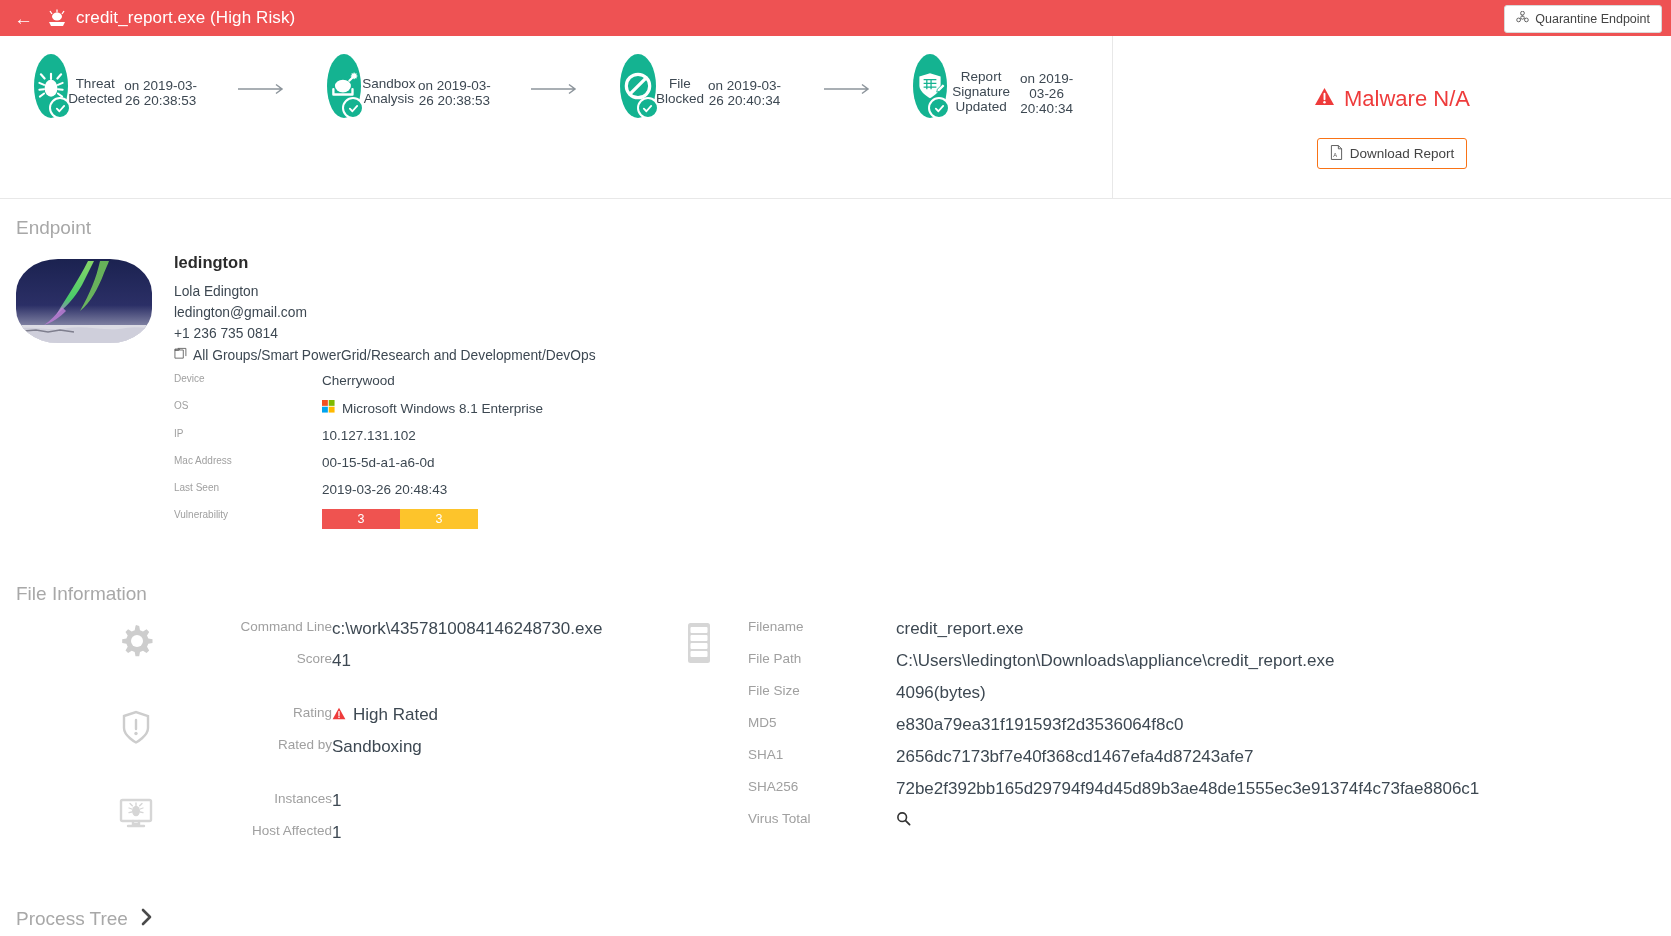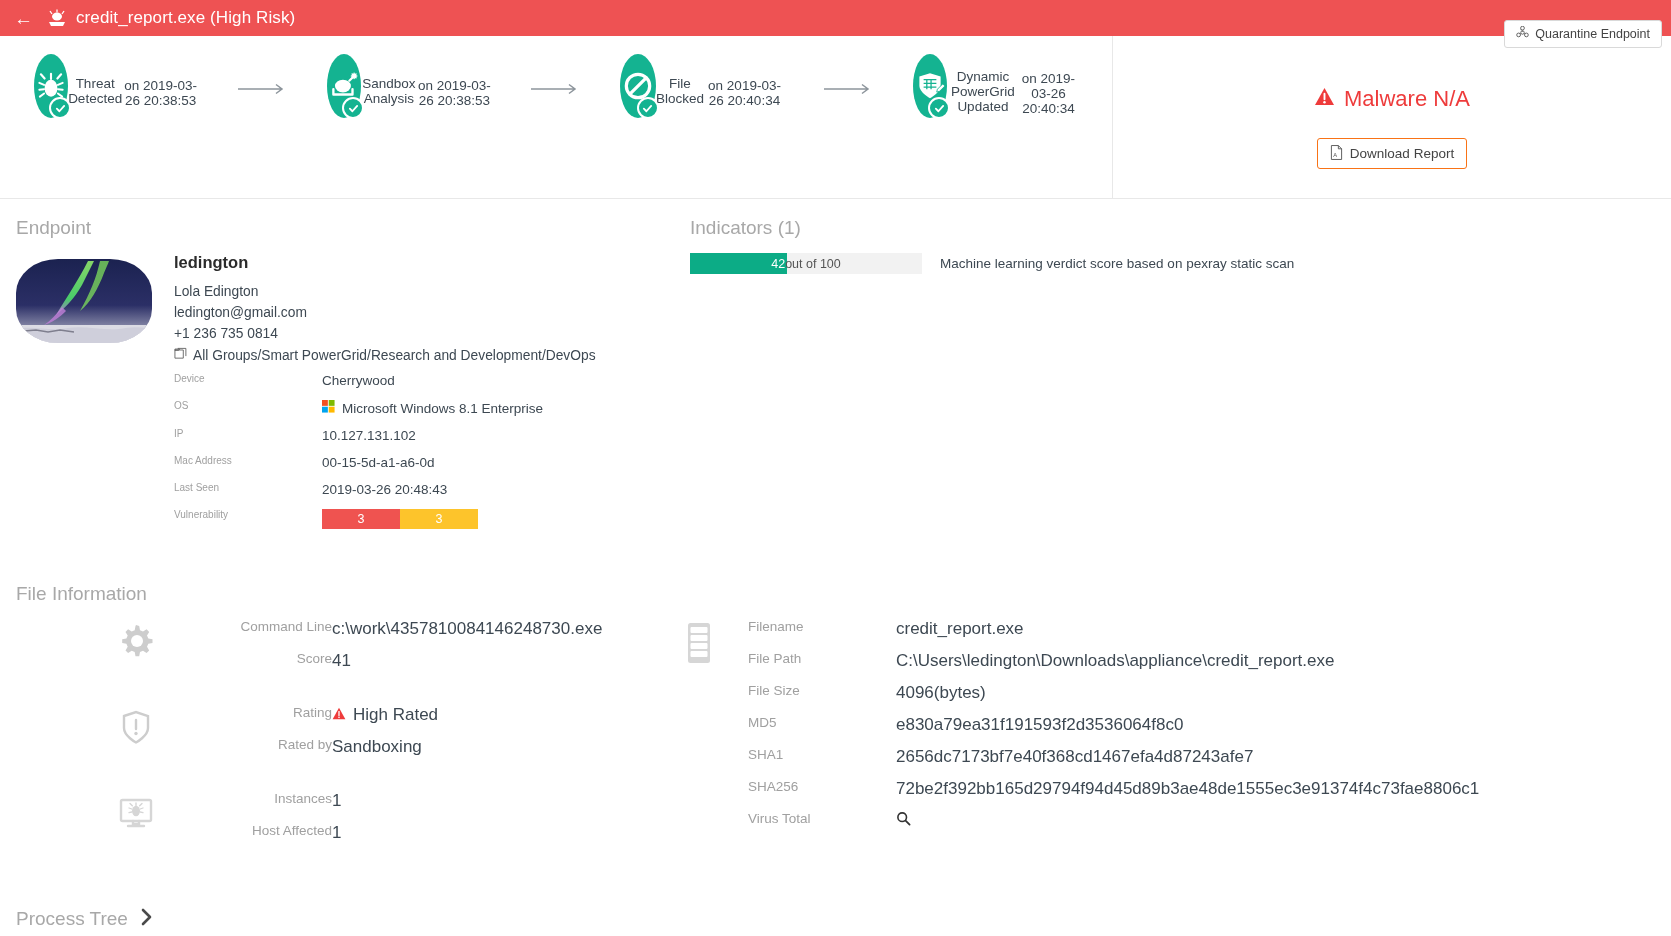--- a/index.html
+++ b/index.html
@@ -33,21 +33,21 @@
   .title-icon { margin-right: 9px; display: flex; align-items: center; }
   .topbar-title {
     color: #fff;
     font-size: 17px;
     letter-spacing: .1px;
     white-space: nowrap;
   }
   .quarantine-btn {
     position: absolute;
     right: 9px;
-    top: 20px;
+    top: 5px;
     height: 28px;
     background: #fff;
     border: 1px solid #d9d9d9;
     border-radius: 3px;
     display: flex;
     align-items: center;
     gap: 6px;
     padding: 0 11px;
     font-size: 12.5px;
     color: #444;
@@ -340,21 +340,21 @@
           <path d="M6 7 L16 4 L26 7 L26 16 C26 22 16 27.5 16 27.5 C16 27.5 6 22 6 16 Z" fill="#fff"></path>
           <path d="M10 10 L22 10 M10 13.5 L22 13.5 M10 17 L22 17 M13 10 L13 19 M17 10 L17 19" stroke="#14b391" stroke-width="1.2"></path>
           <path d="M23 19 L28 14 L30 16 L25 21 L22.3 21.7 Z" fill="#fff" stroke="#14b391" stroke-width="0.8"></path>
         </svg>
         <span class="check-dot">
           <svg width="11" height="11" viewBox="0 0 12 12">
               <path d="M2 6.2 L4.8 9 L10 3.2" stroke="#fff" stroke-width="2" fill="none" stroke-linecap="round" stroke-linejoin="round"></path>
             </svg>
         </span>
       </div>
-      <div class="step-label">Dynamic PowerGrid Updated</div>
+      <div class="step-label">Report Signature Updated</div>
       <div class="step-time">on 2019-03-26 20:40:34</div>
     </div>
   </div>
 
   <div class="verdict-pane">
     <div class="malware-line">
       <span>
         <svg width="21" height="19" viewBox="0 0 22 20">
             <path d="M11 1 L21 19 L1 19 Z" fill="#ee3b3b"></path>
             <path d="M11 7 L11 13" stroke="#fff" stroke-width="2" stroke-linecap="round"></path>
@@ -462,33 +462,20 @@
             <div class="vuln-bars">
               <div class="vuln-bar" style="background:#ef5350">3</div>
               <div class="vuln-bar" style="background:#fdc42b">3</div>
             </div>
           </div>
         </div>
       </div>
     </div>
   </div>
 
-  <div class="col-right">
-    <h2 class="section-title">Indicators (1)</h2>
-    <div class="indicator-row">
-      <div class="progress-outer">
-        <div class="progress-fill" id="ind-fill" style="width: 42%;"></div>
-        <div class="progress-text">
-          <span class="num">42</span>
-          <span>out of 100</span>
-        </div>
-      </div>
-      <div class="indicator-desc">Machine learning verdict score based on pexray static scan</div>
-    </div>
-  </div>
 </div>
 
 <div style="padding-left:16px;">
   <h2 class="section-title fileinfo-title">File Information</h2>
 
   <div class="fileinfo-cols">
 
     <div class="fi-col-a">
 
       <div class="fi-group">

